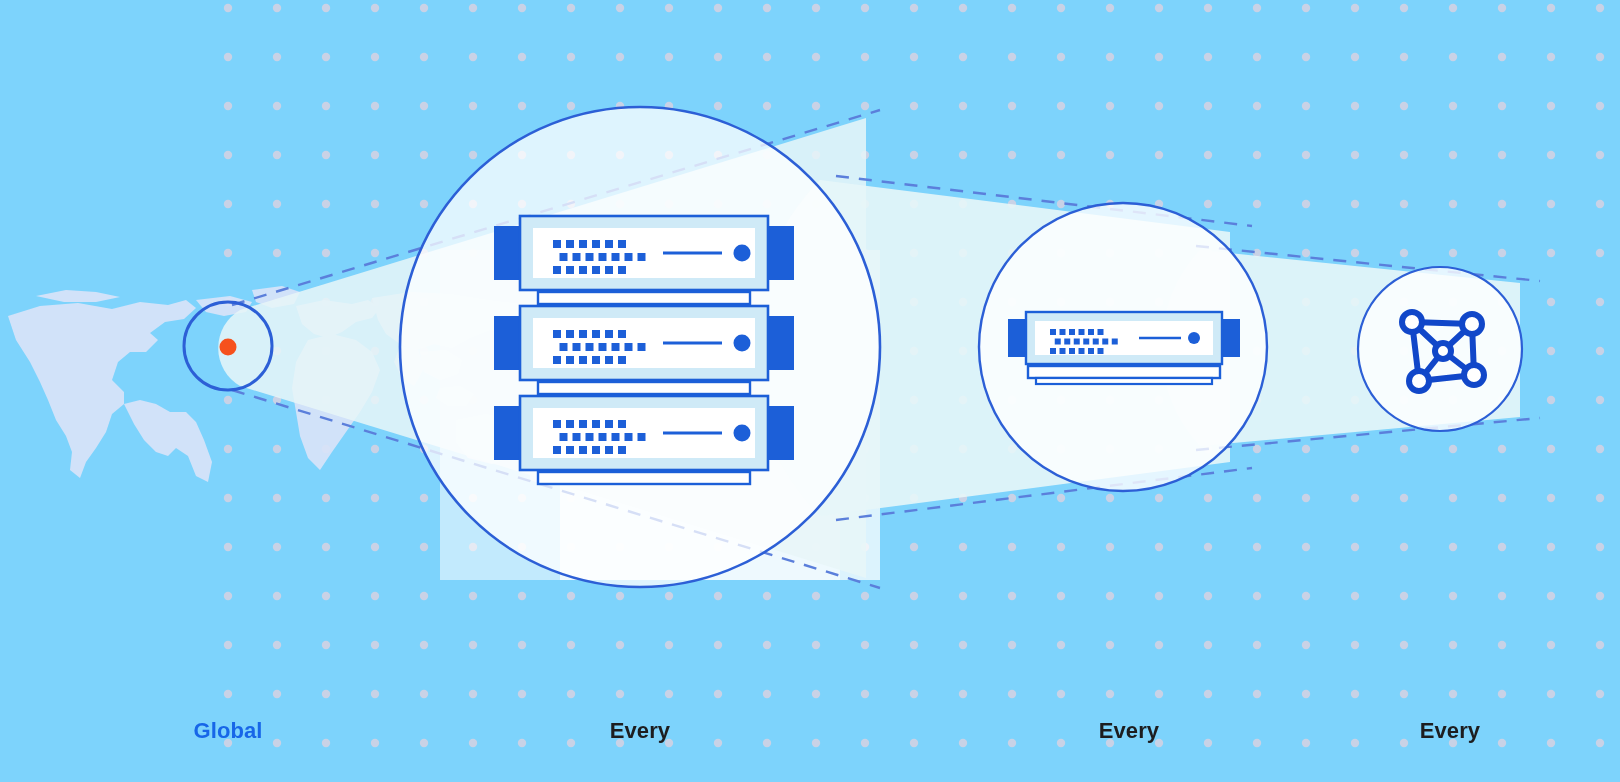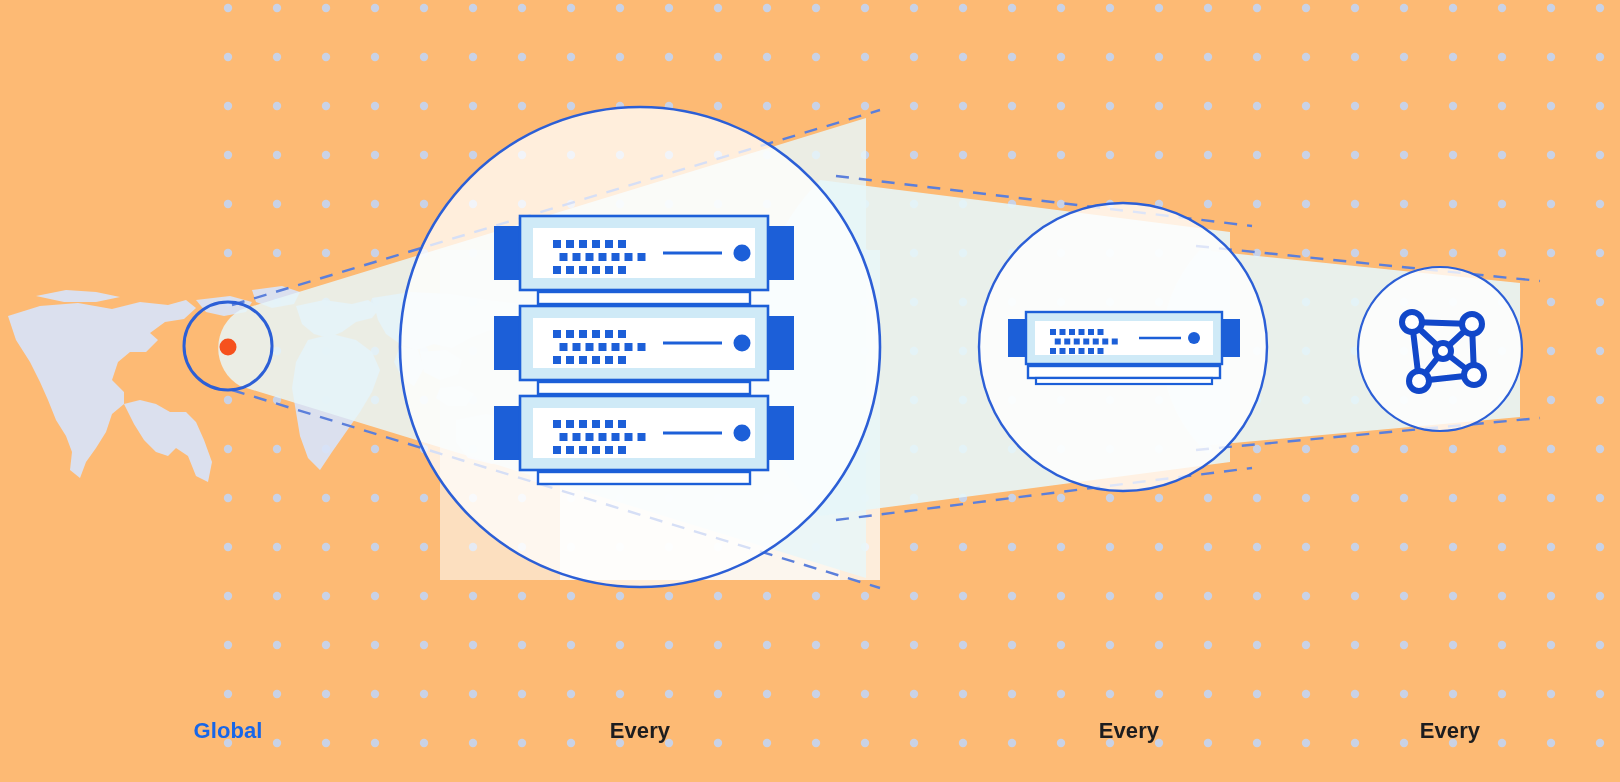--- a/index.html
+++ b/index.html
@@ -8,21 +8,21 @@
     padding: 0;
     background: #ffffff;
   }
   body {
     font-family: "Liberation Sans", sans-serif;
   }
   #stage {
     position: relative;
     width: 1620px;
     height: 782px;
-    background: #fdba74;
+    background: #7dd3fc;
     overflow: hidden;
   }
   #stage svg.layer {
     position: absolute;
     left: 0;
     top: 0;
     width: 1620px;
     height: 782px;
   }
   .label {

